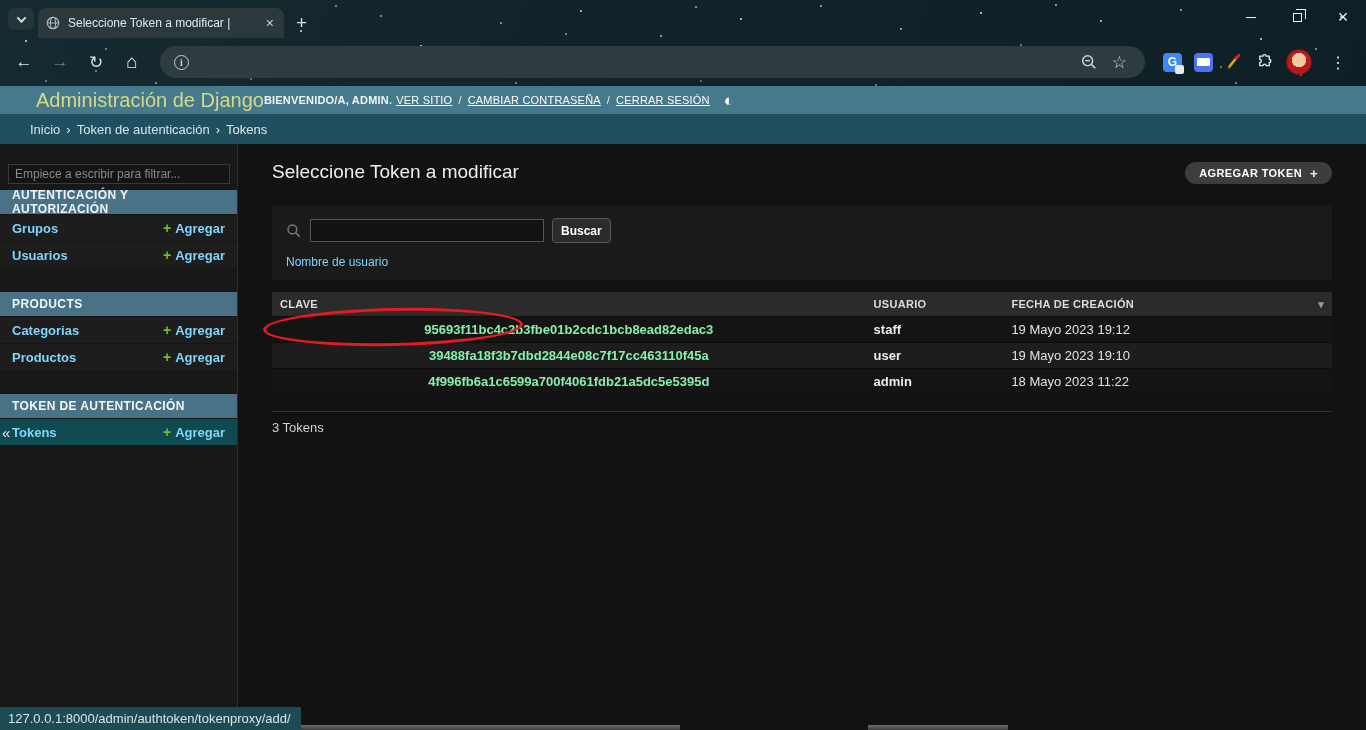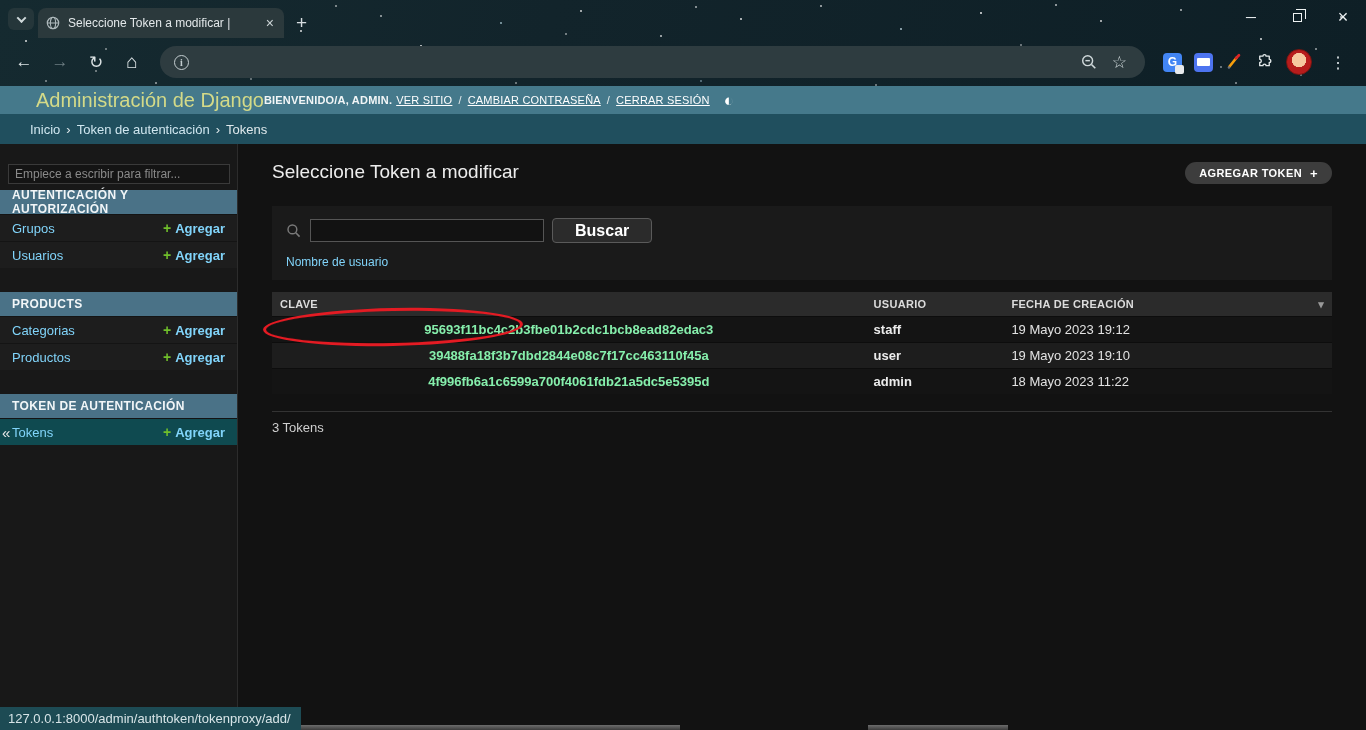--- a/index.html
+++ b/index.html
@@ -78,39 +78,39 @@
   .sidebar { width:238px; flex:0 0 238px; background:#181818; border-right:1px solid #2c2c2c; padding-top:20px; }
   .filter-input { width:222px; margin:0 8px 6px 8px; height:20px; background:#141414; border:1px solid #3a3a3a; color:#9a9a9a;
     font-size:12px; padding:0 6px; font-family:"Liberation Sans", sans-serif; }
   .filter-input::placeholder { color:#8a8a8a; }
   .side-section { margin-bottom:0; }
   .side-caption { height:24px; background:#4a7287; color:#f2f6f8; font-size:12px; font-weight:bold; letter-spacing:.4px;
     display:flex; align-items:center; padding:0 12px; text-transform:uppercase; cursor:pointer; }
   .side-row { height:27px; background:#1d1d1d; border-top:1px solid #141414; display:flex; align-items:center;
     justify-content:space-between; padding:0 12px; }
   .side-row.selected { background:#0f4a50; }
-  .side-link { color:#81d4fa; font-size:13px; font-weight:normal; cursor:pointer; }
+  .side-link { color:#81d4fa; font-size:13px; font-weight:bold; cursor:pointer; }
   .add-link { display:flex; align-items:center; gap:4px; cursor:pointer; }
   .add-plus { color:#70bf2b; font-weight:bold; font-size:14px; }
   .add-text { color:#81d4fa; font-size:13px; font-weight:bold; }
   .side-gap { height:24px; }
   .collapse-toggle { position:absolute; left:2px; top:280px; color:#e8e8e8; font-size:15px; cursor:pointer; }
 
   .main { flex:1; padding:16px 34px 0 34px; position:relative; }
   .page-head { display:flex; align-items:center; justify-content:space-between; margin-bottom:22px;gap:43px; }
   .page-title { color:#ededed; font-size:19px; font-weight:400; }
   .object-tool { background:#3d3d3d; color:#fff; font-size:11px; font-weight:bold; letter-spacing:.4px; border:none;
     border-radius:14px; height:22px; padding:0 14px; display:flex; align-items:center; gap:8px; cursor:pointer; margin-top:2px; }
   .object-tool .plus { font-size:13px; }
 
   .search-module { background:#1a1a1a; padding:12px 14px 10px 14px; margin-bottom:12px; }
   .search-row { display:flex; align-items:center; gap:8px; }
   .search-input { width:234px; height:23px; background:#121212; border:1px solid #555; color:#ddd; padding:0 6px; font-size:13px; }
-  .search-btn { height:25px; background:#2b2b2b; border:1px solid #5a5a5a; border-radius:4px; color:#fff; font-size:16px;
-    font-weight:bold; padding:0 22px; cursor:pointer; font-family:"Liberation Sans", sans-serif; }
+  .search-btn { height:25px; background:#2b2b2b; border:1px solid #5a5a5a; border-radius:4px; color:#fff; font-size:12px;
+    font-weight:bold; padding:0 8px; cursor:pointer; font-family:"Liberation Sans", sans-serif; }
   .filter-link { display:inline-block; margin-top:12px; color:#81d4fa; font-size:12px; cursor:pointer; }
 
   table.results { width:100%; border-collapse:collapse; font-size:13px; }
   table.results thead th { background:#2b2b2b; color:#dcdcdc; font-size:11px; font-weight:bold; text-transform:uppercase;
     text-align:left; height:24px; padding:0 8px; letter-spacing:.3px; cursor:pointer; }
   th.sortable-last { position:relative; }
   .sort-caret { position:absolute; right:8px; top:6px; color:#9a9a9a; font-size:11px; cursor:pointer; }
   table.results tbody td, table.results tbody th { height:26px; padding:0 8px; border-top:1px solid #0d0d0d; }
   tr.row-odd { background:#141414; }
   tr.row-even { background:#1d1d1d; }

